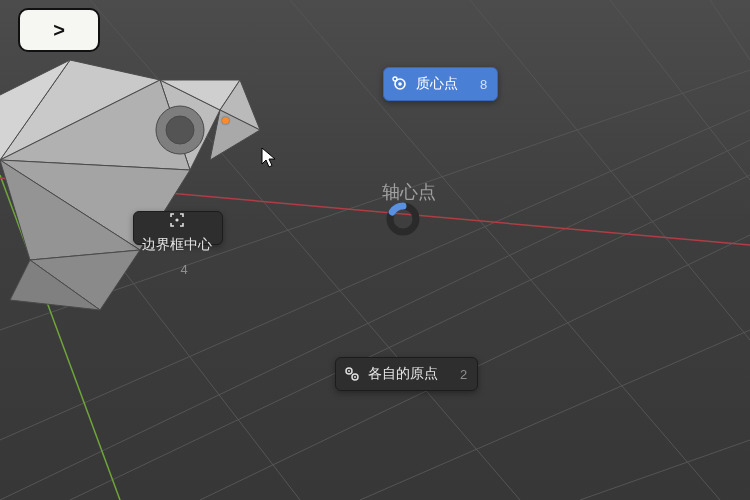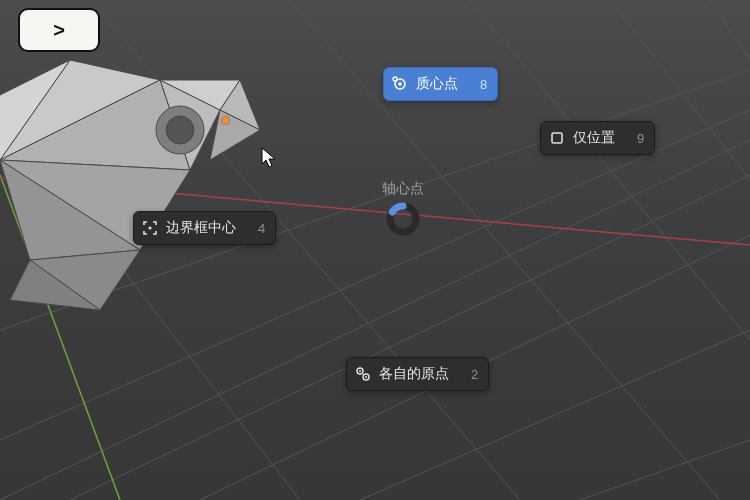--- a/index.html
+++ b/index.html
@@ -81,21 +81,21 @@
     margin-left: 14px;
     color: #8e8e8e;
     font-size: 13px;
   }
   .pill.selected .key { color: #cfe0ff; }
 
   
   .center-label {
     position: absolute;
     color: #a0a0a0;
-    font-size: 14px;
+    font-size: 18px;
     text-align: center;
   }
   .dial {
     position: absolute;
     width: 38px;
     height: 38px;
   }
   .dial svg { display:block; }
 
   
@@ -189,43 +189,34 @@
           <circle cx="8" cy="8" r="5" fill="none" stroke="#fff" stroke-width="1.6"></circle>
           <circle cx="8" cy="8" r="1.8" fill="#fff"></circle>
           <circle cx="3" cy="3" r="2" fill="none" stroke="#fff" stroke-width="1.4"></circle>
         </svg>
     </span>
     <span>质心点</span>
     <span class="key">8</span>
   </div>
 
 
-  <div class="pill" style="left:540px; top:121px;">
-    <span class="icon">
-      <svg width="16" height="16" viewBox="0 0 16 16">
-          <rect x="3" y="3" width="10" height="10" rx="1.5" fill="none" stroke="#ddd" stroke-width="1.6"></rect>
-        </svg>
-    </span>
-    <span>仅位置</span>
-    <span class="key">9</span>
-  </div>
-
-  <div class="pill" style="left:133px; top:211px;">
+
+  <div class="pill" style="left:133px; top:211px;flex-direction:column;">
     <span class="icon">
       <svg width="16" height="16" viewBox="0 0 16 16">
         <path d="M2 5 V2 H5 M11 2 H14 V5 M14 11 V14 H11 M5 14 H2 V11" fill="none" stroke="#ddd" stroke-width="1.6"></path>
         <circle cx="8" cy="8" r="1.6" fill="#ddd"></circle>
       </svg>
     </span>
     <span>边界框中心</span>
     <span class="key">4</span>
   </div>
 
 
-  <div class="pill" style="left:346px; top:357px;">
+  <div class="pill" style="left:335px; top:357px;">
     <span class="icon">
       <svg width="16" height="16" viewBox="0 0 16 16">
         <circle cx="5" cy="5" r="3" fill="none" stroke="#ddd" stroke-width="1.5"></circle>
         <circle cx="11" cy="11" r="3" fill="none" stroke="#ddd" stroke-width="1.5"></circle>
         <circle cx="5" cy="5" r="1" fill="#ddd"></circle>
           <circle cx="11" cy="11" r="1" fill="#ddd"></circle>
       </svg>
     </span>
     <span>各自的原点</span>
     <span class="key">2</span>

